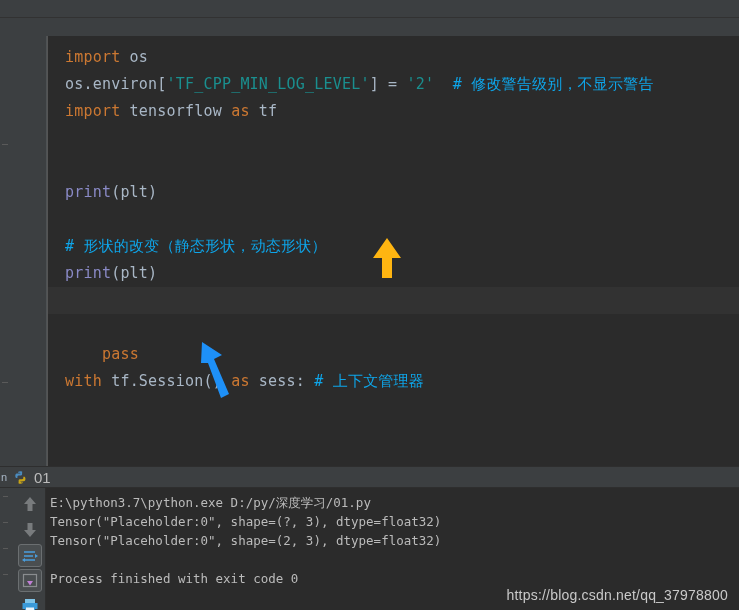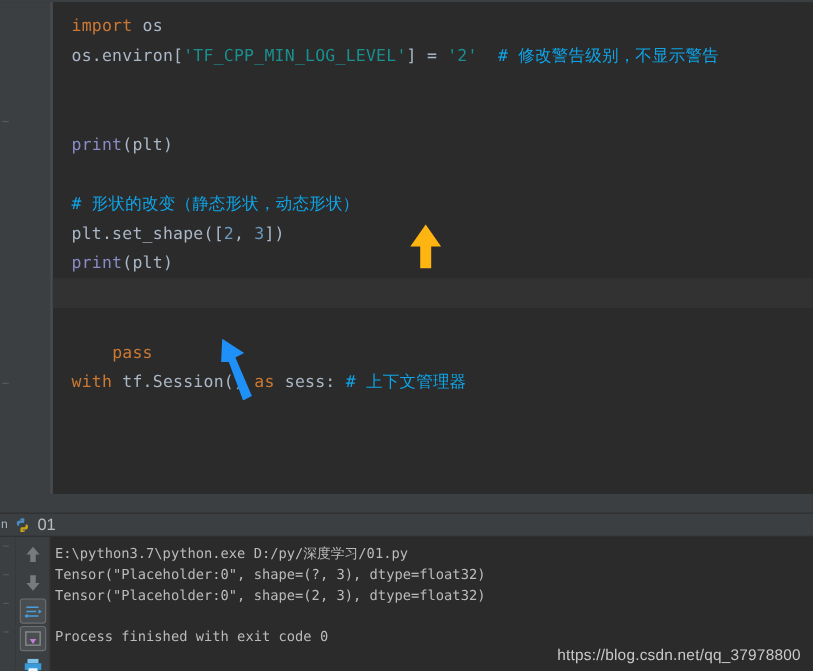--- a/index.html
+++ b/index.html
@@ -18,21 +18,21 @@
   
   .top-strip {
     position: absolute; left: 0; top: 0;
     width: 739px; height: 18px;
     background: #3c3f41;
     border-bottom: 1px solid #323232;
   }
 
   
   .editor-wrap {
-    position: absolute; left: 0; top: 2px;
+    position: absolute; left: 0; top: 36px;
     width: 716px; height: 447px;
     background: #313335;
   }
   .left-rail {
     position: absolute; left: 0; top: 0;
     width: 47px; height: 447px;
     background: #3c3f41;
     border-right: 1px solid #4e5254;
   }
   .rail-mark {
@@ -156,26 +156,26 @@
   <div class="editor-wrap">
     <div class="left-rail">
       <div class="rail-mark" style="top:108px"></div>
       <div class="rail-mark" style="top:346px"></div>
     </div>
     <div class="gutter"></div>
 
     <div class="code-area" id="code-area">
         <div class="line"><span class="kw">import</span><span class="plain"> os</span></div>
         <div class="line"><span class="plain">os.environ</span><span class="brk">[</span><span class="str">'TF_CPP_MIN_LOG_LEVEL'</span><span class="brk">]</span><span class="plain"> = </span><span class="str">'2'</span><span class="cmt">  # 修改警告级别，不显示警告</span></div>
+        <div class="line"><span class="kw">import</span><span class="plain"> tensorflow </span><span class="kw">as</span><span class="plain"> tf</span></div>
         <div class="line">&nbsp;</div>
         <div class="line">&nbsp;</div>
         <div class="line"><span class="fn">print</span><span class="plain">(plt)</span></div>
         <div class="line">&nbsp;</div>
         <div class="line"><span class="cmt"># 形状的改变（静态形状，动态形状）</span></div>
-        <div class="line"><span class="plain">plt.set_shape(</span><span class="brk">[</span><span class="num">2</span><span class="plain">,</span><span class="num"> 3</span><span class="brk">])</span></div>
         <div class="line"><span class="fn">print</span><span class="plain">(plt)</span></div>
         <div class="line cur">&nbsp;</div>
         <div class="line">&nbsp;</div>
         <div class="line"><span class="plain">    </span><span class="kw">pass</span></div>
         <div class="line"><span class="kw">with</span><span class="plain"> tf.Session() </span><span class="kw">as</span><span class="plain"> sess: </span><span class="cmt"># 上下文管理器</span></div>
       </div>
 
     <svg class="ann" style="left:370px; top:200px;" width="34" height="42" viewBox="0 0 34 42">
       <polygon points="17,2 31,22 22,22 22,42 12,42 12,22 3,22" fill="#ffb511"></polygon>
     </svg>

